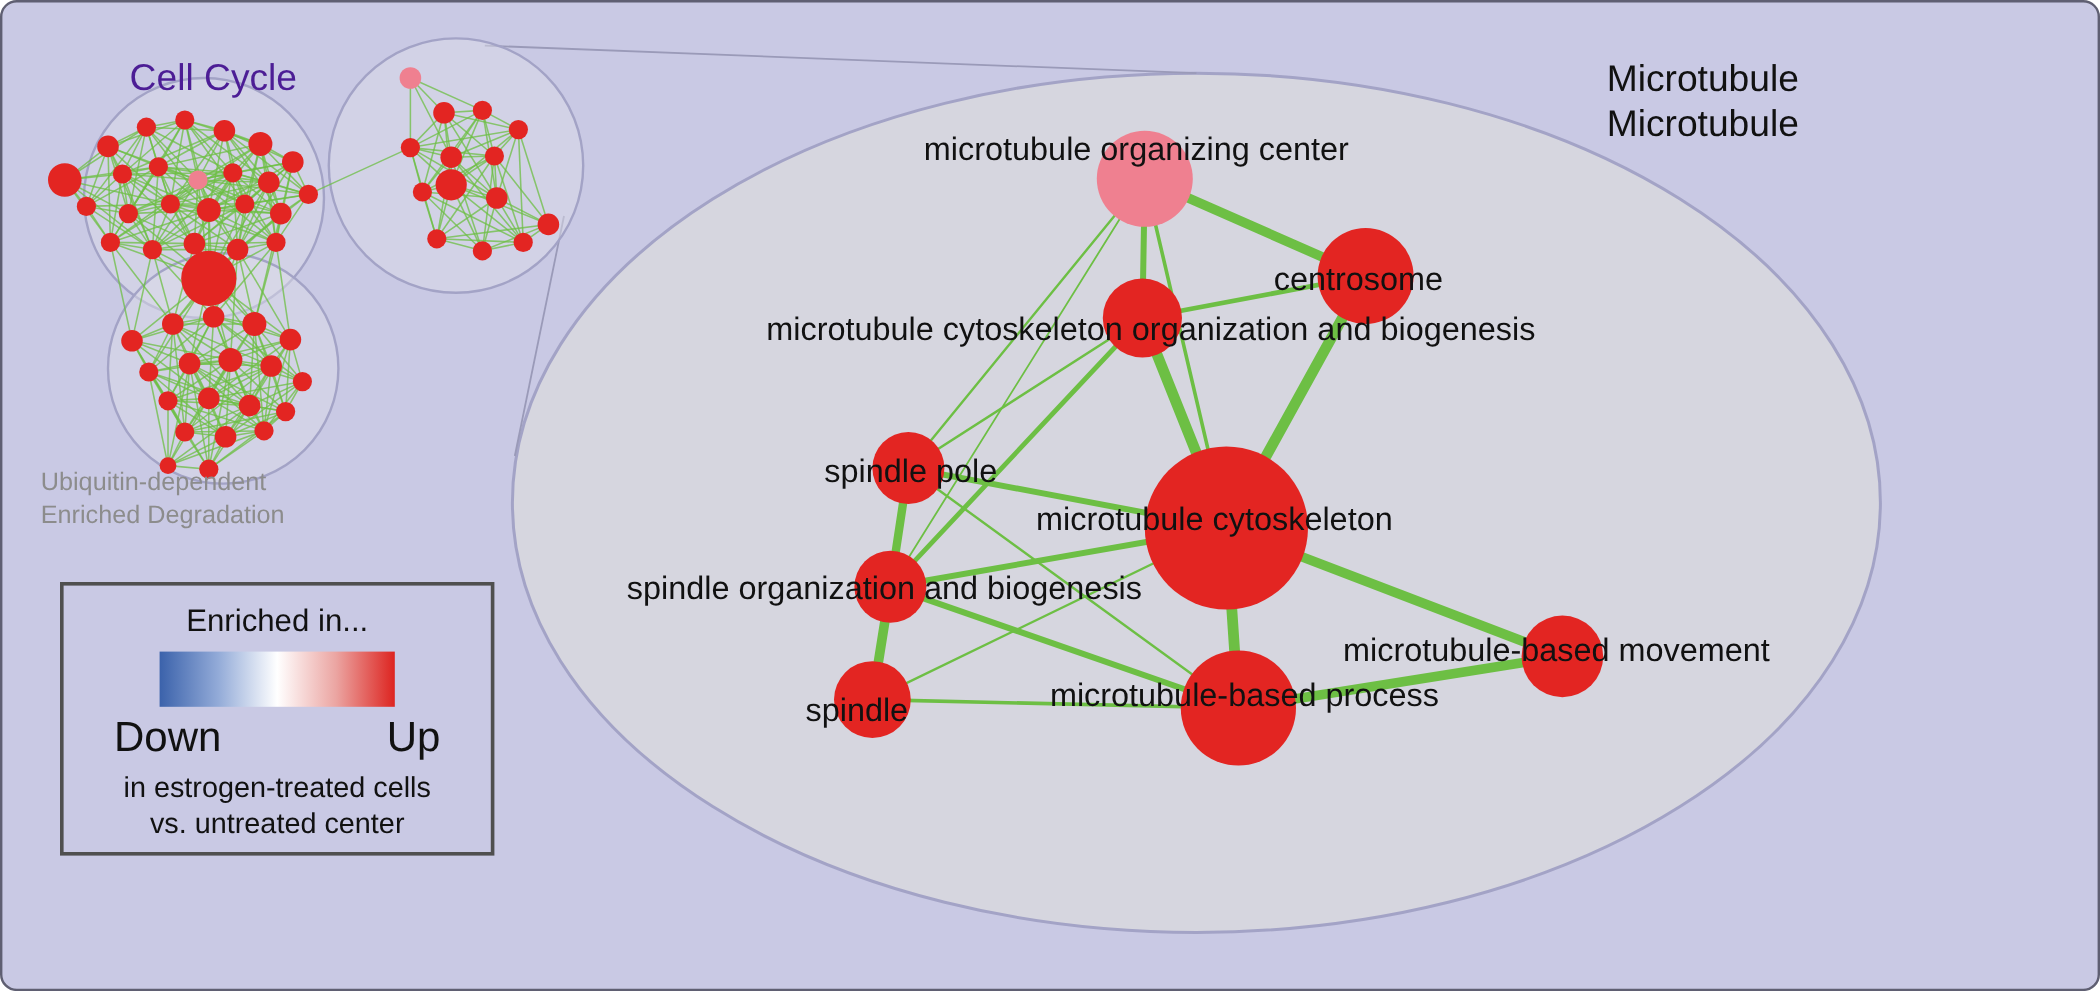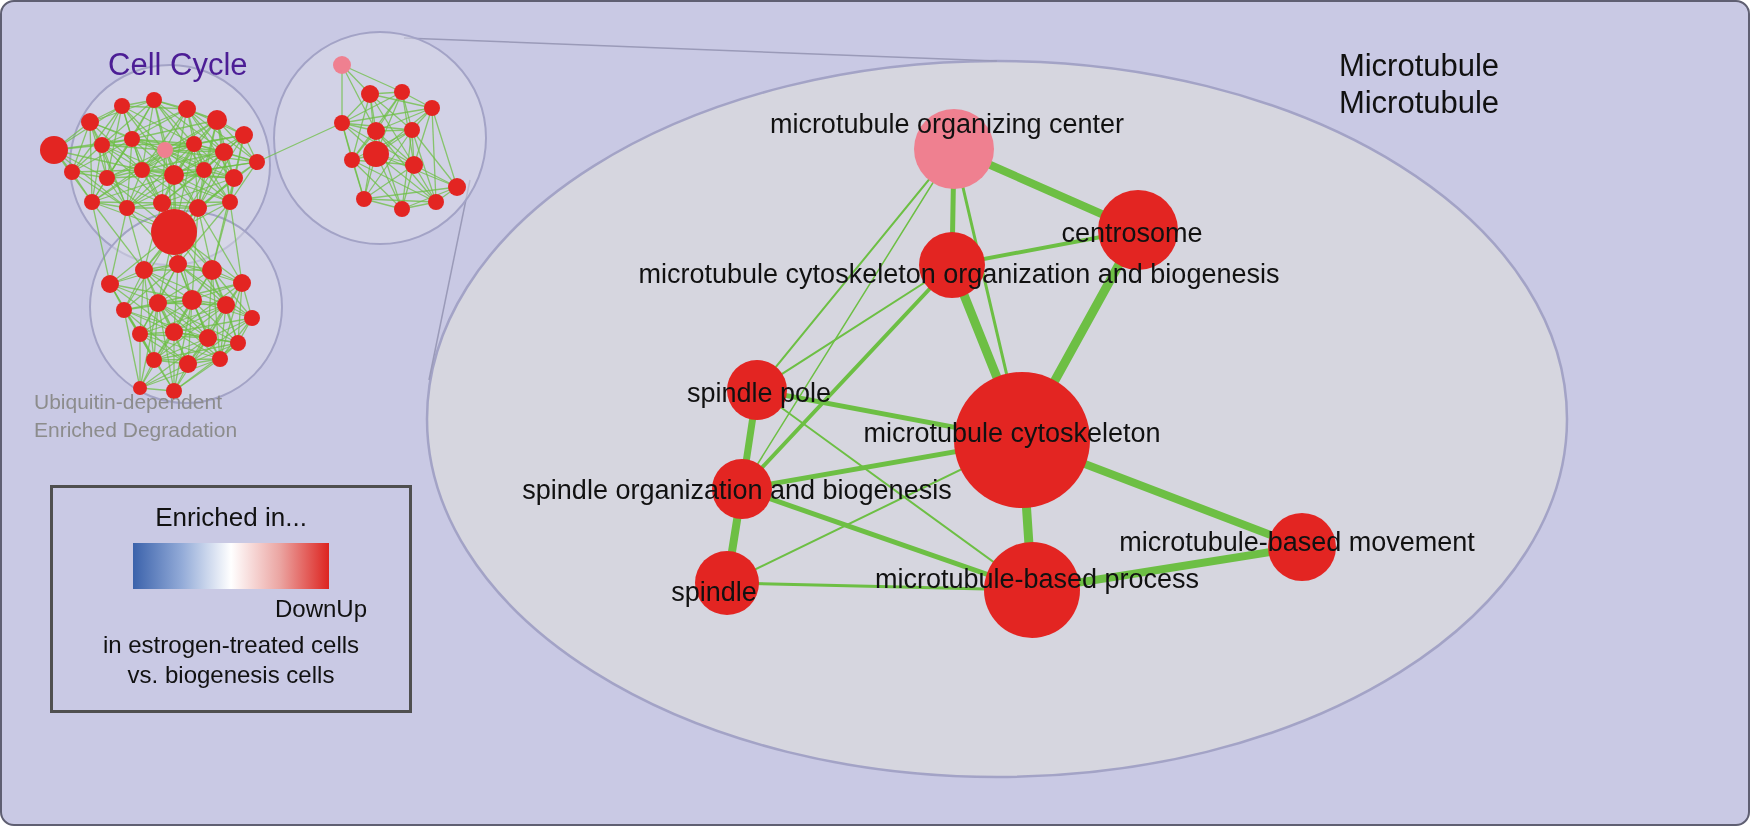--- a/index.html
+++ b/index.html
@@ -22,21 +22,21 @@
     position:absolute; left:28px; top:483px;
     width:362px; height:228px;
     box-sizing:border-box;
     border:3px solid #4f4f4f;
     display:flex; flex-direction:column; align-items:center;
     padding-top:14px;
     margin-left:20px;
   }
   .legend-title { font-size:26px; color:#111; }
   .legend-bar { width:196px; height:46px; margin-top:10px; }
-  .legend-row { width:272px; display:flex; justify-content:flex-end; font-size:24px; color:#111; margin-top:6px; }
+  .legend-row { width:272px; display:flex; justify-content:space-between; font-size:35px; color:#111; margin-top:6px; }
   .legend-sub { font-size:24px; color:#111; margin-top:8px;text-align:right; }
   .legend-sub + .legend-sub { margin-top:2px; }
   .node-label { font-family:"Liberation Sans", sans-serif; font-size:27px; fill:#111; }
 </style>
 </head>
 <body>
 
 <div class="fig">
   <svg id="net" width="1750" height="826" viewBox="0 0 1750 826">
 
@@ -564,15 +564,15 @@
   </div>
 
   <div class="legend">
     <div class="legend-title">Enriched in...</div>
     <div class="legend-bar" id="legend-bar" style="background: linear-gradient(90deg, rgb(59, 98, 171), rgb(147, 171, 216), rgb(255, 255, 255), rgb(235, 165, 162), rgb(221, 36, 32));"></div>
     <div class="legend-row">
       <span>Down</span>
       <span>Up</span>
     </div>
     <div class="legend-sub">in estrogen-treated cells</div>
-    <div class="legend-sub">vs. biogenesis cells</div>
+    <div class="legend-sub">vs. untreated center</div>
   </div>
 </div>
 
 </body></html>

